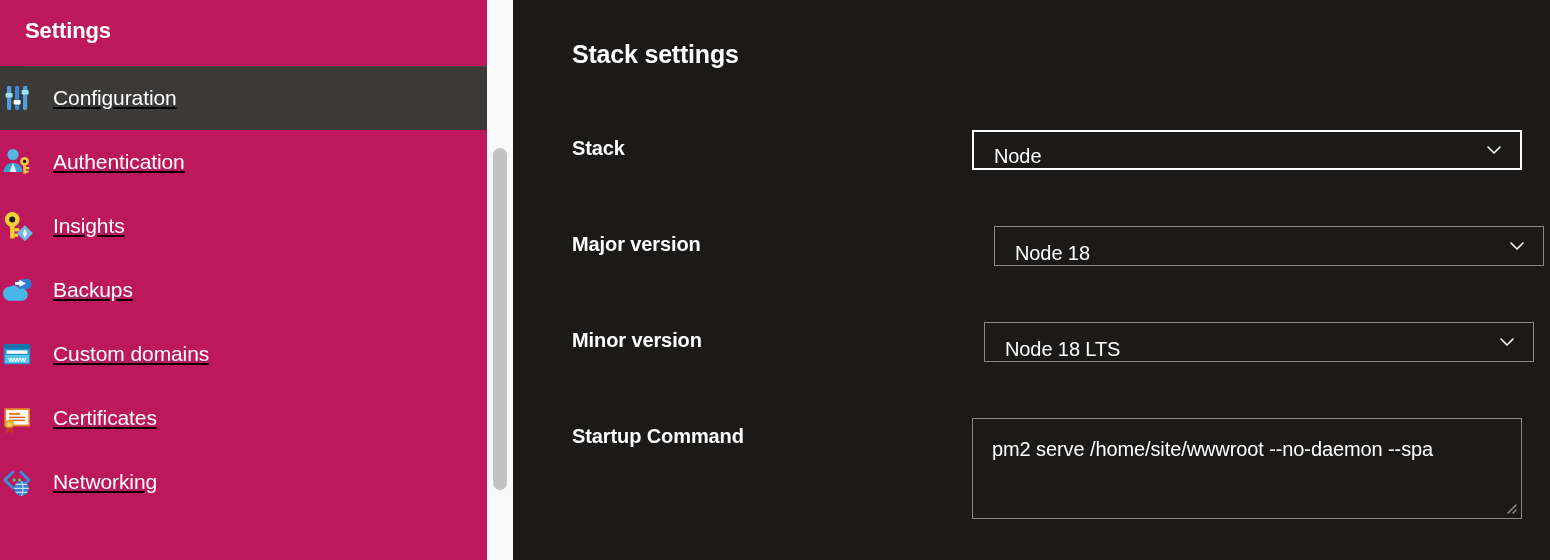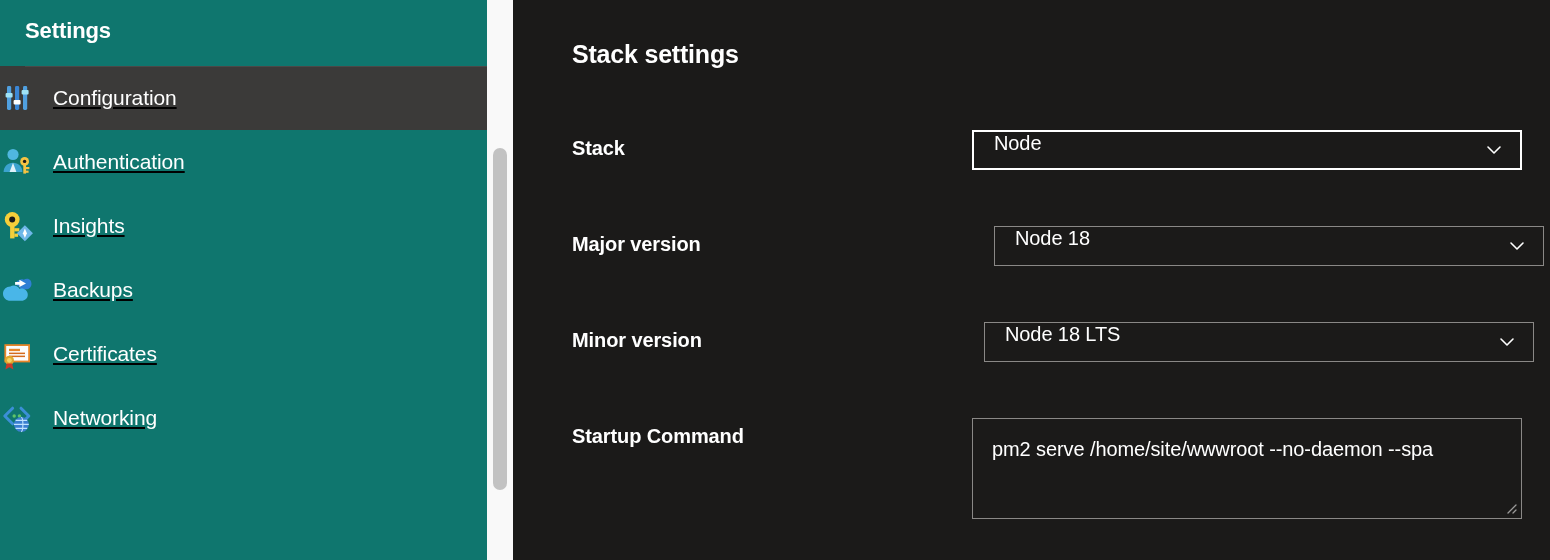--- a/index.html
+++ b/index.html
@@ -19,21 +19,21 @@
     height: 560px;
     background: #1b1a19;
   }
 
   
   #sidebar {
     position: absolute;
     left: 0; top: 0;
     width: 487px;
     height: 560px;
-    background: #0f766e;
+    background: #be185d;
     overflow: hidden;
   }
 
   .sidebar-title {
     position: absolute;
     left: 25px;
     top: 18px;
     font-size: 22px;
     font-weight: bold;
     color: #ffffff;
@@ -136,21 +136,21 @@
   }
 
   .dropdown {
     position: absolute;
     left: 459px;
     width: 550px;
     height: 40px;
     background: #1b1a19;
     border: 1px solid #8a8886;
     display: flex;
-    align-items: flex-start;
+    align-items: flex-end;
     cursor: pointer;
   }
   .dropdown.focused {
     border: 2px solid #ffffff;
   }
 
   .dropdown-value {
     font-size: 20px;
     color: #ffffff;
     padding-left: 20px;
@@ -263,20 +263,34 @@
           <span class="nav-icon">
             <span class="ico">
               <svg viewBox="0 0 34 34">
       <path d="M22.6 6.2c-3.6 0-6.6 2.3-7.7 5.5 2.7.4 4.9 2.2 5.9 4.6h5.3c3 0 5.4-2.4 5.4-5.3S30 5.7 27 5.7c-1.2 0-2.3.4-3.2 1-.4-.3-.8-.5-1.2-.5z" fill="#2f7fd4"></path>
       <path d="M10.4 13.6c-4.1 0-7.4 3.2-7.4 7.1s3.3 7.1 7.4 7.1h11.1c3.5 0 6.3-2.7 6.3-6.1s-2.8-6.1-6.3-6.1c-.6 0-1.2.1-1.8.3-1.2-2-3.5-3.3-6-3.3-1.2 0-2.4.3-3.3.9z" fill="#49b6e8"></path>
       <path d="M19.4 6.8l6.6 3.6-6.6 3.6v-2.3h-4.3V9.1h4.3z" fill="#ffffff"></path>
     </svg>
             </span>
           </span>
           <span class="nav-label">Backups</span>
+        </div>
+        <div class="nav-item">
+          <span class="nav-icon">
+            <span class="ico">
+              <svg viewBox="0 0 34 34">
+      <rect x="3.8" y="7.2" width="26.4" height="20" rx="1.2" fill="#1e8fd0"></rect>
+      <rect x="3.8" y="7.2" width="26.4" height="4.6" fill="#1673ad"></rect>
+      <rect x="6.4" y="13.4" width="21.2" height="3.4" fill="#ffffff"></rect>
+      <rect x="4.9" y="18" width="24.2" height="8.2" fill="#54c4ef"></rect>
+      <text x="17" y="24.6" font-family="'Liberation Sans', sans-serif" font-size="7.6" font-weight="bold" fill="#ffffff" text-anchor="middle">www</text>
+    </svg>
+            </span>
+          </span>
+          <span class="nav-label">Custom domains</span>
         </div>
         <div class="nav-item">
           <span class="nav-icon">
             <span class="ico">
               <svg viewBox="0 0 34 34">
       <rect x="4.4" y="7.2" width="25.6" height="18.2" fill="#e8862a"></rect>
       <rect x="6.2" y="9" width="22" height="14.6" fill="#fdfdfd"></rect>
       <rect x="9" y="11.8" width="11" height="2.3" fill="#e8862a"></rect>
       <rect x="9" y="15.6" width="16" height="1.5" fill="#d46b1e"></rect>
       <rect x="9" y="18.6" width="16" height="1.5" fill="#d46b1e"></rect>

